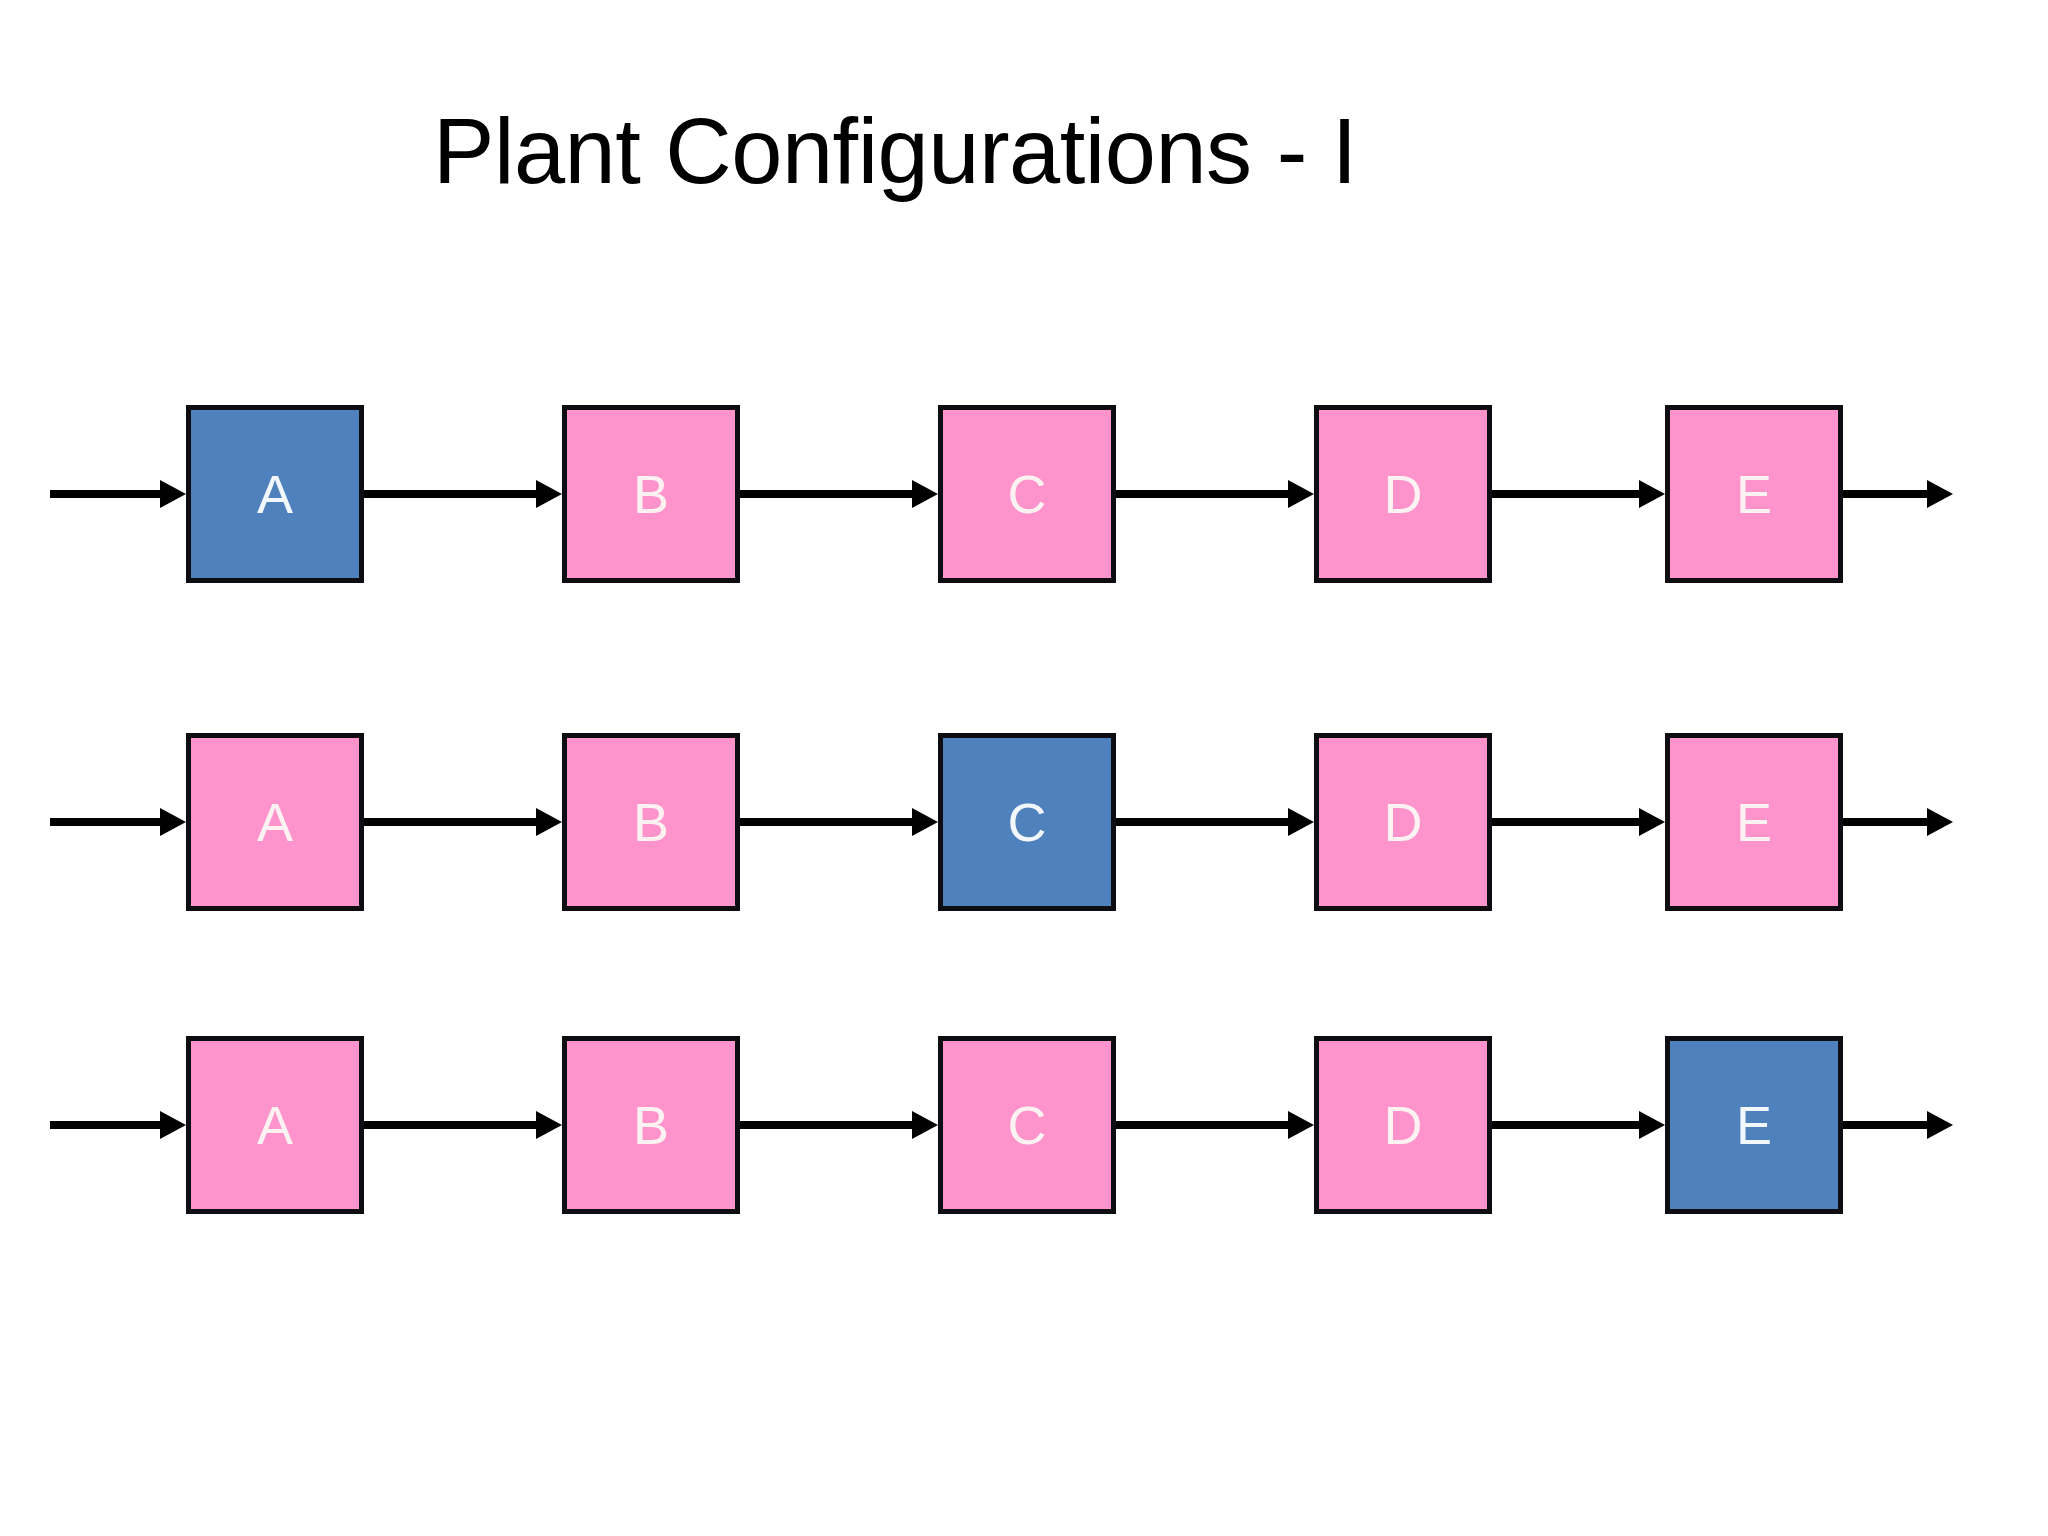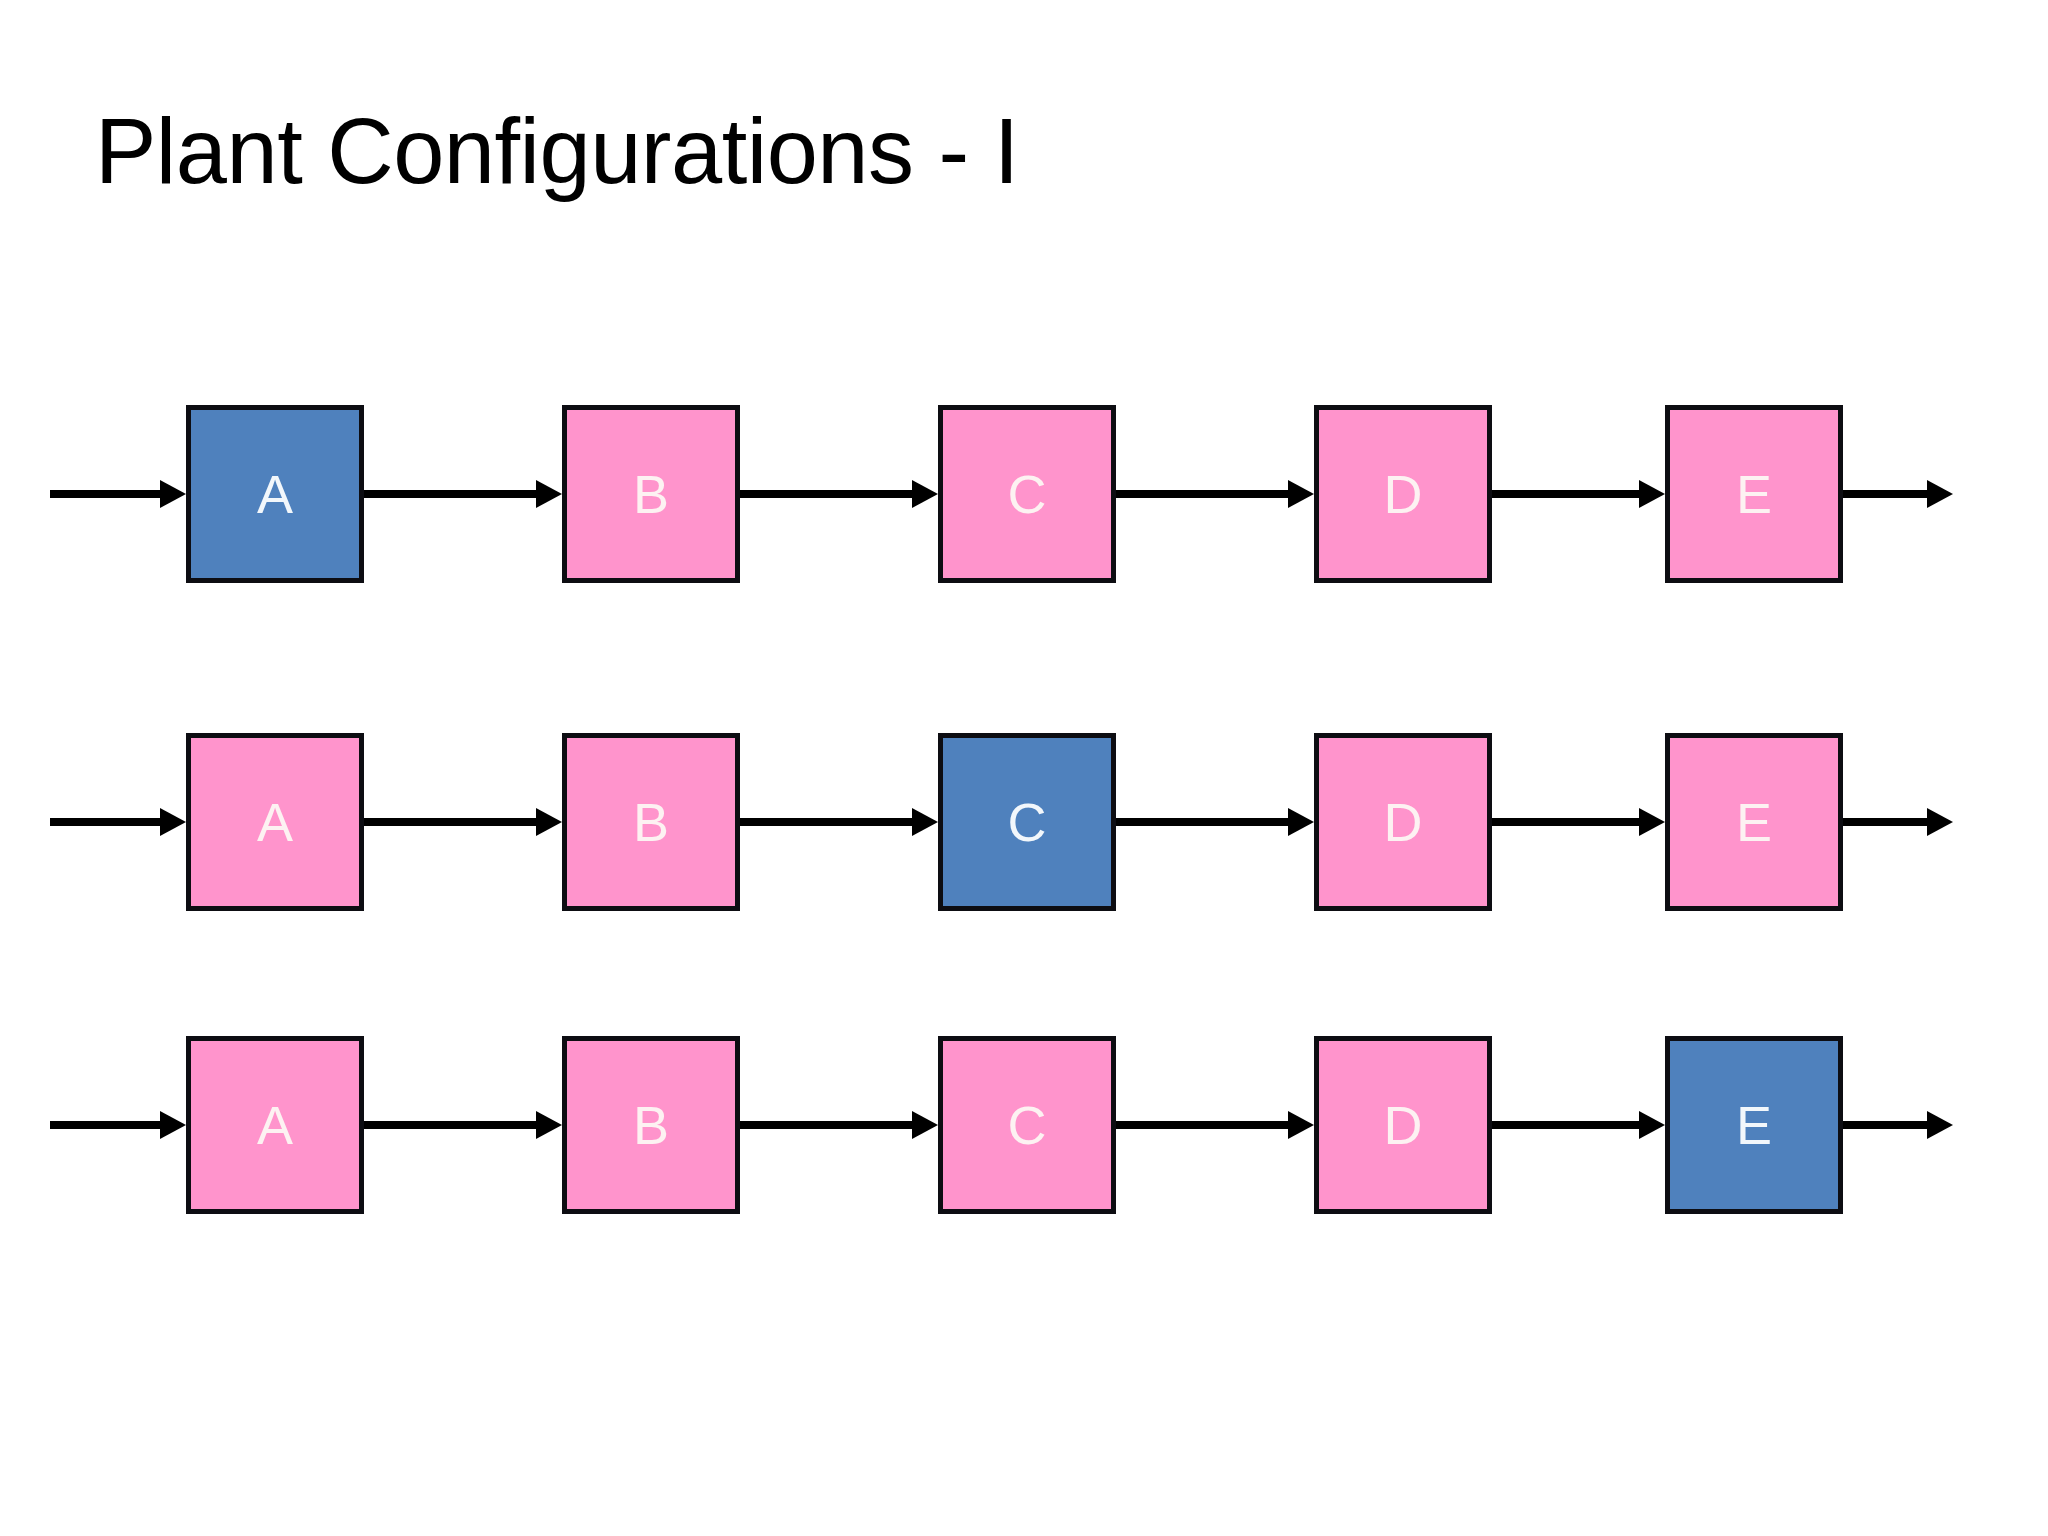--- a/index.html
+++ b/index.html
@@ -24,20 +24,21 @@
     top: 96px;
     width: 1600px;
     height: 110px;
     font-family: "Liberation Sans", sans-serif;
     font-size: 92px;
     font-weight: 400;
     line-height: 110px;
     color: #000000;
     letter-spacing: -0.5px;
     white-space: nowrap;
+    text-align: center;
   }
   .flow-row {
     position: absolute;
     left: 0;
     width: 2048px;
     height: 178px;
   }
   .node-box {
     position: absolute;
     top: 0;

